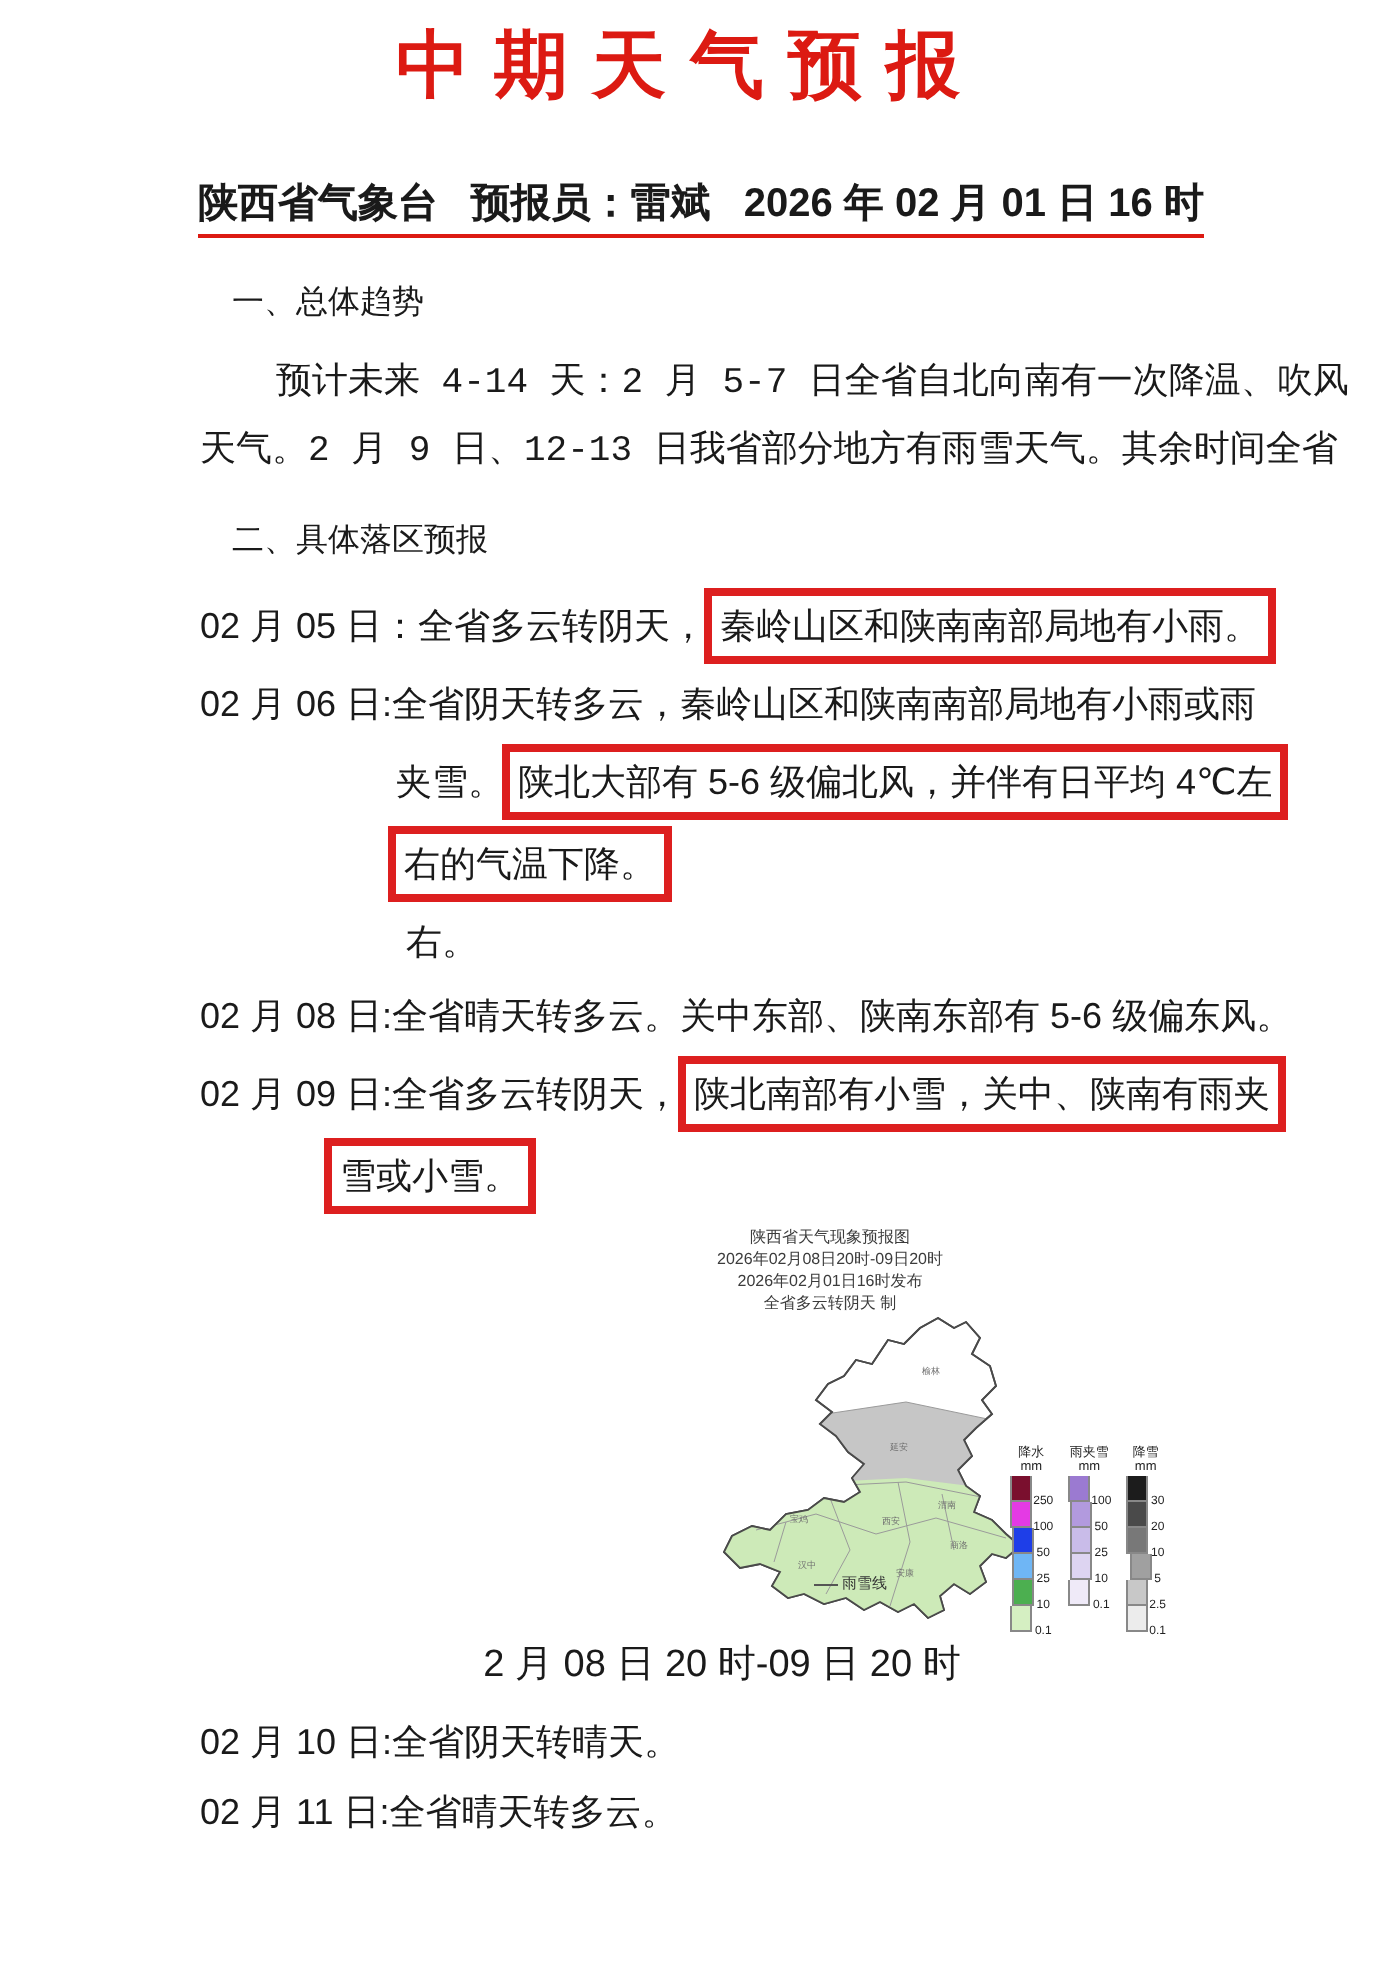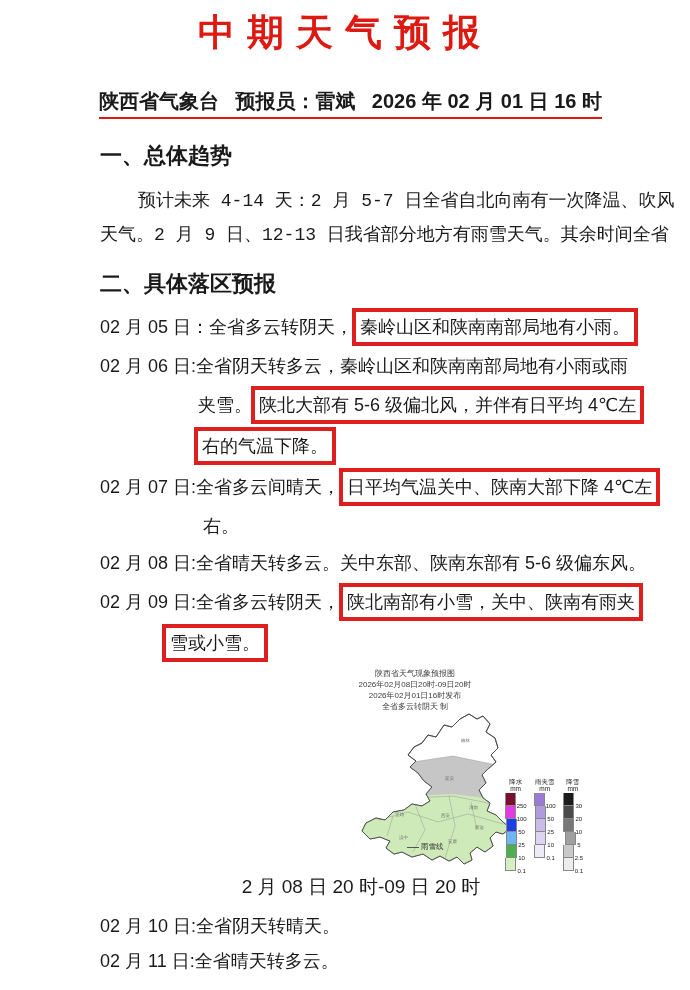--- a/index.html
+++ b/index.html
@@ -13,21 +13,21 @@
     margin-top:8px;text-align:center;
     font-size:37px;font-weight:bold;letter-spacing:12px;
   }
   .header-row{
     margin:30px 88px 0 99px;
     display:flex;justify-content:space-between;align-items:baseline;
     font-size:20px;font-weight:bold;
     padding-bottom:2px;
   }
   .content{margin-left:100px;margin-right:78px;}
-  .sec-heading{font-size:22px;font-weight:bold;margin:0;}
+  .sec-heading{font-size:16px;font-weight:normal;margin:16px;}
   #s1-heading{margin-top:22px;}
   #s2-heading{margin-top:20px;}
   .lines{margin:0;}
   .tline{white-space:nowrap;font-size:18px;line-height:28px;margin-bottom:6px;}
   #s1-lines{margin-top:16px;}
   #s1-lines .tline{margin-bottom:6px;font-family:Liberation Mono, monospace;}
   #s2-lines{margin-top:12px;}
   #s2-lines .tline{margin-bottom:9px;}
   #tail-lines{margin-top:12px;}
   #tail-lines .tline{margin-bottom:7px;}
@@ -73,21 +73,20 @@
         <div class="tline" style="padding-left: 38px;"><span>预计未来 4-14 天：2 月 5-7 日全省自北向南有一次降温、吹风</span></div>
         <div class="tline" style="padding-left: 0px;"><span>天气。2 月 9 日、12-13 日我省部分地方有雨雪天气。其余时间全省</span></div>
       </div>
 
     <div class="sec-heading" id="s2-heading">二、具体落区预报</div>
     <div class="lines" id="s2-lines">
         <div class="tline" style="padding-left: 0px;"><span>02 月 05 日：全省多云转阴天，</span><span class="boxed" style="border-color: rgb(221, 31, 31);">秦岭山区和陕南南部局地有小雨。</span></div>
         <div class="tline" style="padding-left: 0px;"><span>02 月 06 日:全省阴天转多云，秦岭山区和陕南南部局地有小雨或雨</span></div>
         <div class="tline" style="padding-left: 98px;"><span>夹雪。</span><span class="boxed" style="border-color: rgb(221, 31, 31);">陕北大部有 5-6 级偏北风，并伴有日平均 4℃左</span></div>
         <div class="tline" style="padding-left: 95px;"><span class="boxed" style="border-color: rgb(221, 31, 31);">右的气温下降。</span></div>
-        <div class="tline" style="padding-left: 0px;"><span>02 月 07 日:全省多云间晴天，</span><span class="boxed" style="border-color: rgb(221, 31, 31);">日平均气温关中、陕南大部下降 4℃左</span></div>
         <div class="tline" style="padding-left: 103px;"><span>右。</span></div>
         <div class="tline" style="padding-left: 0px; text-align: right;"><span>02 月 08 日:全省晴天转多云。关中东部、陕南东部有 5-6 级偏东风。</span></div>
         <div class="tline" style="padding-left: 0px;"><span>02 月 09 日:全省多云转阴天，</span><span class="boxed" style="border-color: rgb(221, 31, 31);">陕北南部有小雪，关中、陕南有雨夹</span></div>
         <div class="tline" style="padding-left: 63px;"><span class="boxed" style="border-color: rgb(221, 31, 31);">雪或小雪。</span></div>
       </div>
 
     <div class="map-block">
       <div class="map-header" id="map-header">
           <div>陕西省天气现象预报图</div>
           <div>2026年02月08日20时-09日20时</div>

